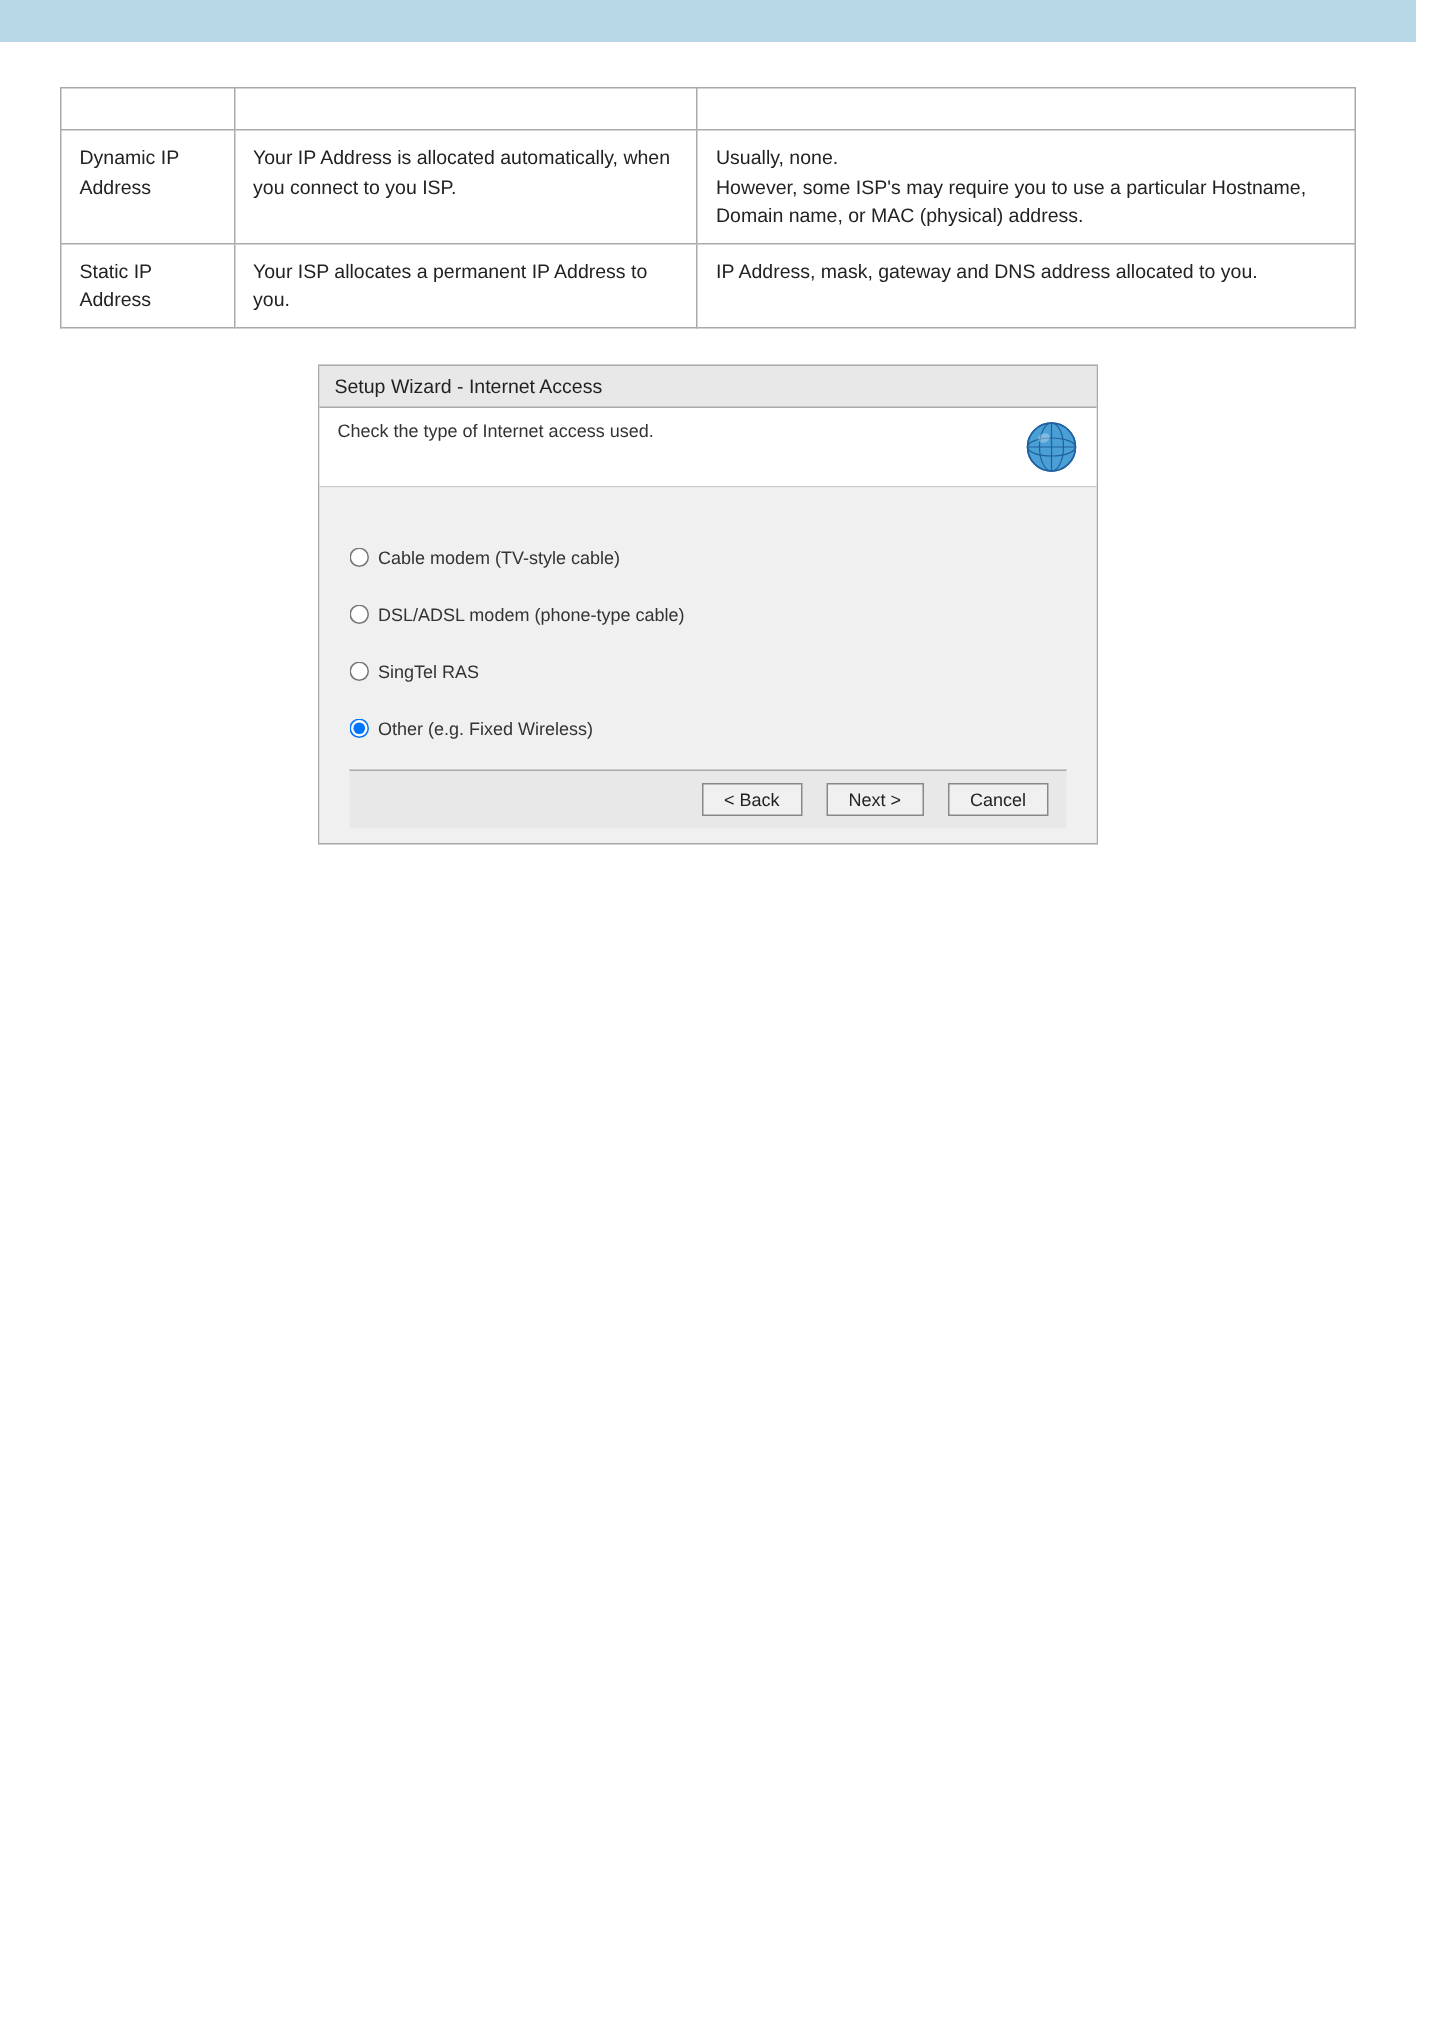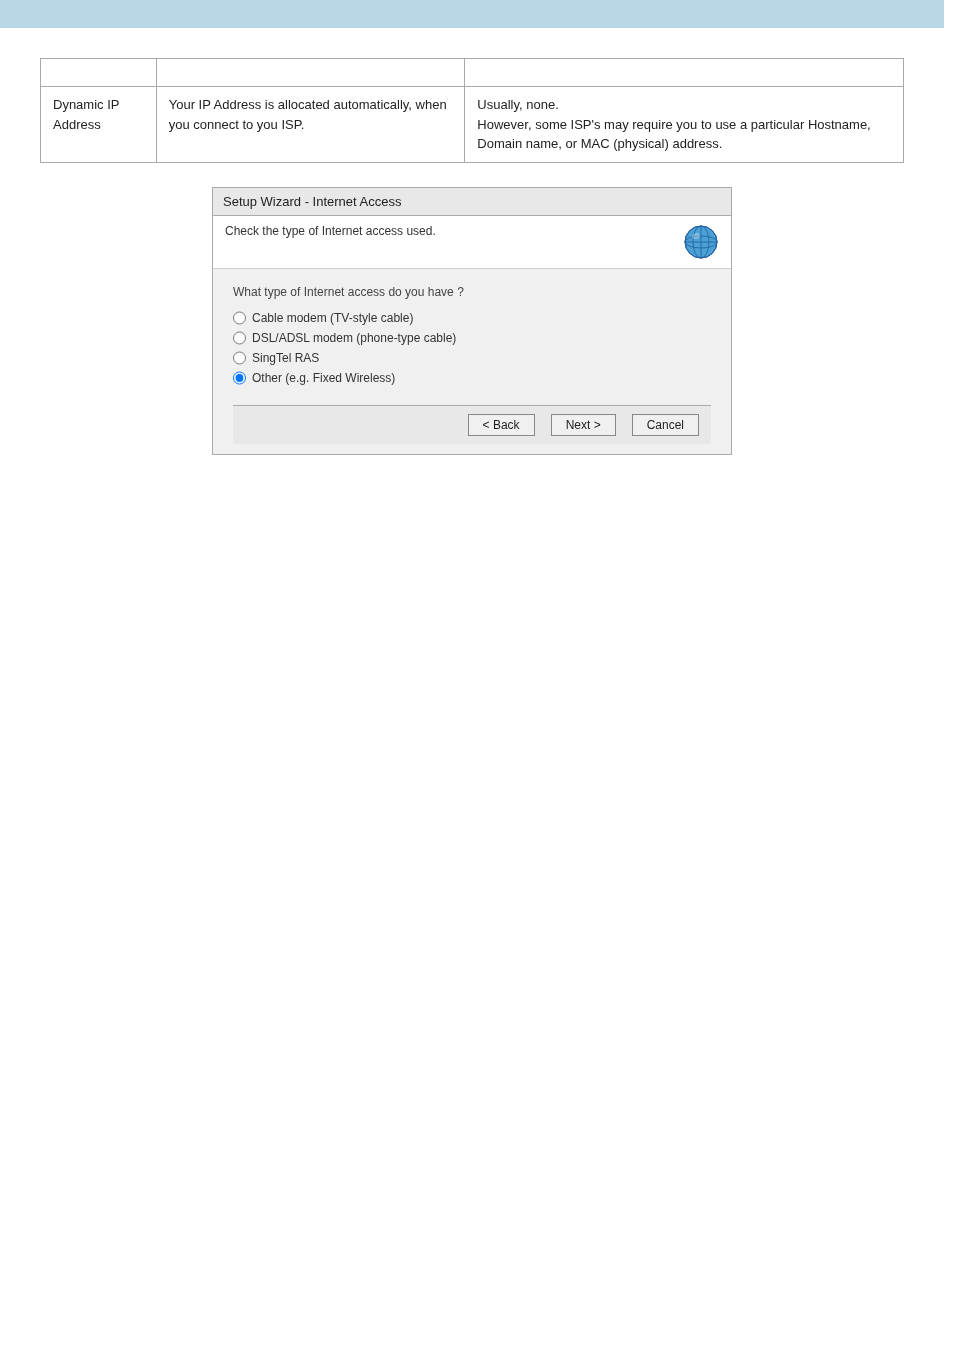--- a/index.html
+++ b/index.html
@@ -97,24 +97,26 @@
     }
 
     .wizard-question {
       font-size: 12px;
       color: #444;
       margin-bottom: 12px;
     }
 
     .radio-option {
       display: flex;
+      align-items: center;
       margin-bottom: 6px;
       font-size: 12px;
       color: #333;
       cursor: pointer;
+      margin-top: 24px;
     }
 
     .radio-option input[type="radio"] {
       margin-right: 6px;
       cursor: pointer;
     }
 
     .wizard-footer {
       background: #e8e8e8;
       border-top: 1px solid #aaa;
@@ -153,20 +155,29 @@
         <tr>
           <td>Dynamic IP Address</td>
           <td>
             <span>Your IP Address is allocated automatically, when you connect to you ISP.</span>
           </td>
           <td>
             Usually, none.<br>
             However, some ISP's may require you to use a particular Hostname, Domain name, or MAC (physical) address.
           </td>
         </tr>
+        <tr>
+          <td>Static IP Address</td>
+          <td>
+            Your ISP allocates a permanent IP Address to you.
+          </td>
+          <td>
+            IP Address, mask, gateway and DNS address allocated to you.
+          </td>
+        </tr>
       </tbody>
     </table>
 
     <div class="wizard-dialog">
 
       <div class="wizard-title-bar">
         <span>Setup Wizard - Internet Access</span>
       </div>
 
       <div class="wizard-header">
@@ -178,21 +189,20 @@
           <ellipse cx="18" cy="18" rx="16" ry="6" fill="none" stroke="#2060a0" stroke-width="0.8"></ellipse>
           <line x1="2" y1="18" x2="34" y2="18" stroke="#2060a0" stroke-width="0.8"></line>
           <line x1="18" y1="2" x2="18" y2="34" stroke="#2060a0" stroke-width="0.8"></line>
           <circle cx="18" cy="18" r="16" fill="none" stroke="#2060a0" stroke-width="1"></circle>
 
           <ellipse cx="13" cy="12" rx="4" ry="3" fill="rgba(255,255,255,0.3)" transform="rotate(-20,13,12)"></ellipse>
         </svg>
       </div>
 
       <div class="wizard-body">
-        <div class="wizard-question">What type of Internet access do you have ?</div>
 
         <label class="radio-option">
           <input type="radio" name="access_type" style="">
           <span>Cable modem (TV-style cable)</span>
         </label>
 
         <label class="radio-option">
           <input type="radio" name="access_type" style="">
           <span>DSL/ADSL modem (phone-type cable)</span>
         </label>

